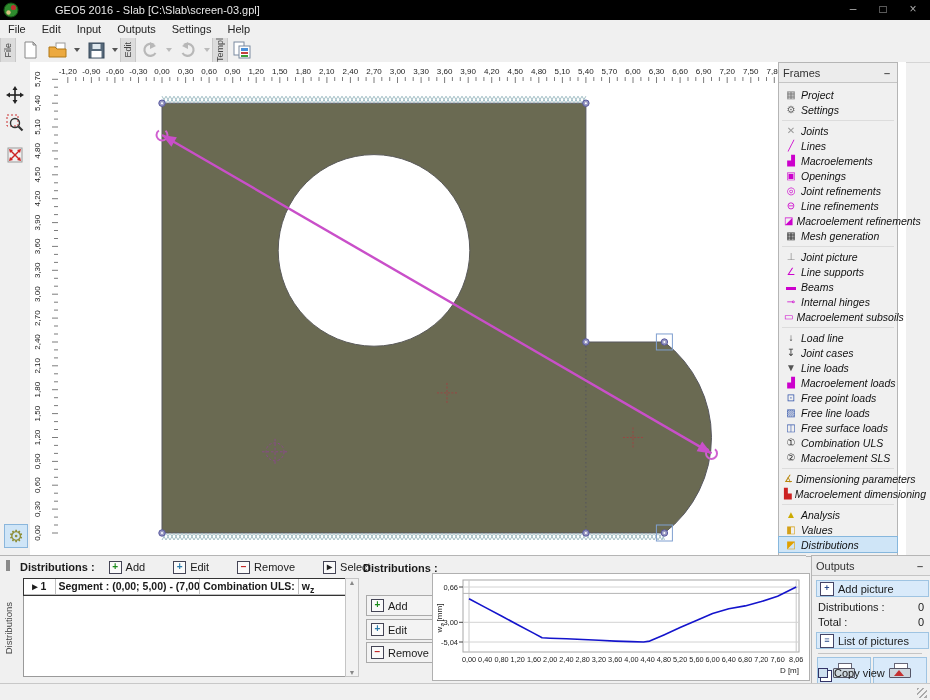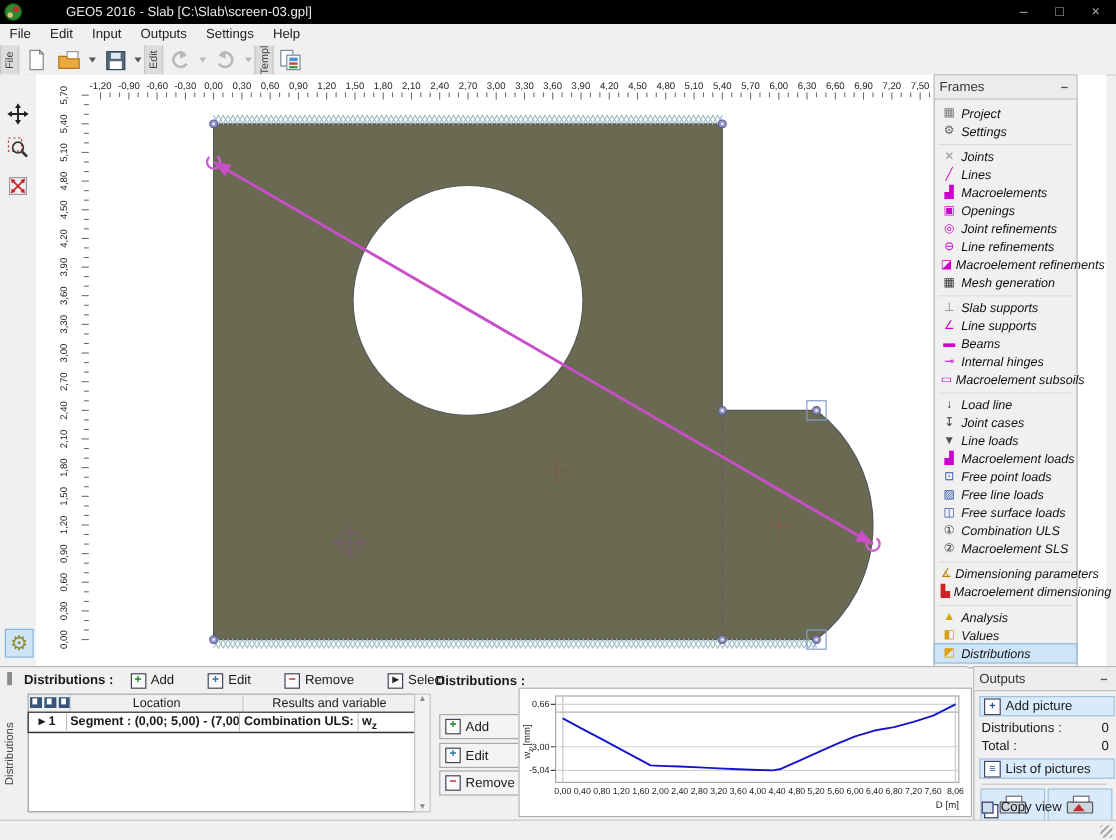--- a/index.html
+++ b/index.html
@@ -25,21 +25,21 @@
   .tbtn{width:28px;display:flex;align-items:center;justify-content:center;}
   .tcaret{width:10px;display:flex;align-items:center;justify-content:center;}
   .tcaret i{width:0;height:0;border-left:3px solid transparent;border-right:3px solid transparent;border-top:4px solid #555;}
   .tcaret.dis i{border-top-color:#bbb;}
   
   .leftbar{position:absolute;left:0;top:62px;width:30px;height:493px;background:#f0f0f0;border-right:1px solid #dadada;}
   .ltool{position:absolute;left:4px;width:22px;height:22px;display:flex;align-items:center;justify-content:center;}
   .ltool.sel{background:#cfe5f7;border:1px solid #8ab6dc;}
   .gearglyph{font-size:17px;color:#8f8f38;line-height:17px;}
   
-  .canvas{position:absolute;left:30px;top:62px;width:876px;height:493px;background:#fff;padding-left:16px;}
+  .canvas{position:absolute;left:30px;top:62px;width:876px;height:493px;background:#fff;}
   
   .panel{background:#f0f0f0;border:1px solid #b5b5b5;}
   .frames{position:absolute;left:778px;top:62px;width:118px;height:493px;}
   .phead{height:19px;background:#ececec;border-bottom:1px solid #c5c5c5;display:flex;align-items:center;
          padding:0 4px;justify-content:space-between;color:#333;}
   .pmin{color:#555;font-weight:bold;padding:0 3px;}
   .flist{padding-top:4px;}
   .fitem{height:15px;display:flex;align-items:center;padding-left:5px;white-space:nowrap;}
   .fitem.selected{background:#cfe5f7;outline:1px solid #86b7dd;}
   .ficon{width:14px;text-align:center;margin-right:3px;font-size:10px;line-height:14px;}
@@ -371,21 +371,21 @@
         <span class="ficon" style="color: rgb(204, 0, 204);">◪</span>
         <span class="flabel">Macroelement refinements</span>
       </div>
       <div class="fitem">
         <span class="ficon" style="color: rgb(51, 51, 51);">▦</span>
         <span class="flabel">Mesh generation</span>
       </div>
       <div class="fsep"></div>
       <div class="fitem">
         <span class="ficon" style="color: rgb(136, 136, 136);">⊥</span>
-        <span class="flabel">Slab supports</span>
+        <span class="flabel">Joint picture</span>
       </div>
       <div class="fitem">
         <span class="ficon" style="color: rgb(204, 0, 204);">∠</span>
         <span class="flabel">Line supports</span>
       </div>
       <div class="fitem">
         <span class="ficon" style="color: rgb(204, 0, 204);">▬</span>
         <span class="flabel">Beams</span>
       </div>
       <div class="fitem">
@@ -477,25 +477,20 @@
     <span class="bbtn">
       <span class="bicon" style="color:#222">▸</span>
       <span>Select</span>
       </span>
   </div>
   <div class="sidetab">
       <span>Distributions</span>
     </div>
 
   <div class="dtable" id="dtable">
-      <div class="trow">
-        <span class="tcell" style="width:34px"><span class="tco"></span><span class="tco"></span><span class="tco"></span></span>
-        <span class="tcell" style="width:143px">Location</span>
-        <span class="tcell" style="width:143px;border-right:none">Results and variable</span>
-      </div>
       <div class="trow datarow">
         <span class="tcell body" style="width:31px;text-align:center;padding-left:0">▸ 1</span>
         <span class="tcell body" style="width:143px">Segment : (0,00; 5,00) - (7,00; 1,00) [</span>
         <span class="tcell body" style="width:96px">Combination ULS: G1+G2</span>
         <span class="tcell body" style="width:45px;border-right:none">w<sub>z</sub></span>
       </div>
     </div>
   <div class="vscroll">
       <span>▲</span>
       <span>▼</span>

